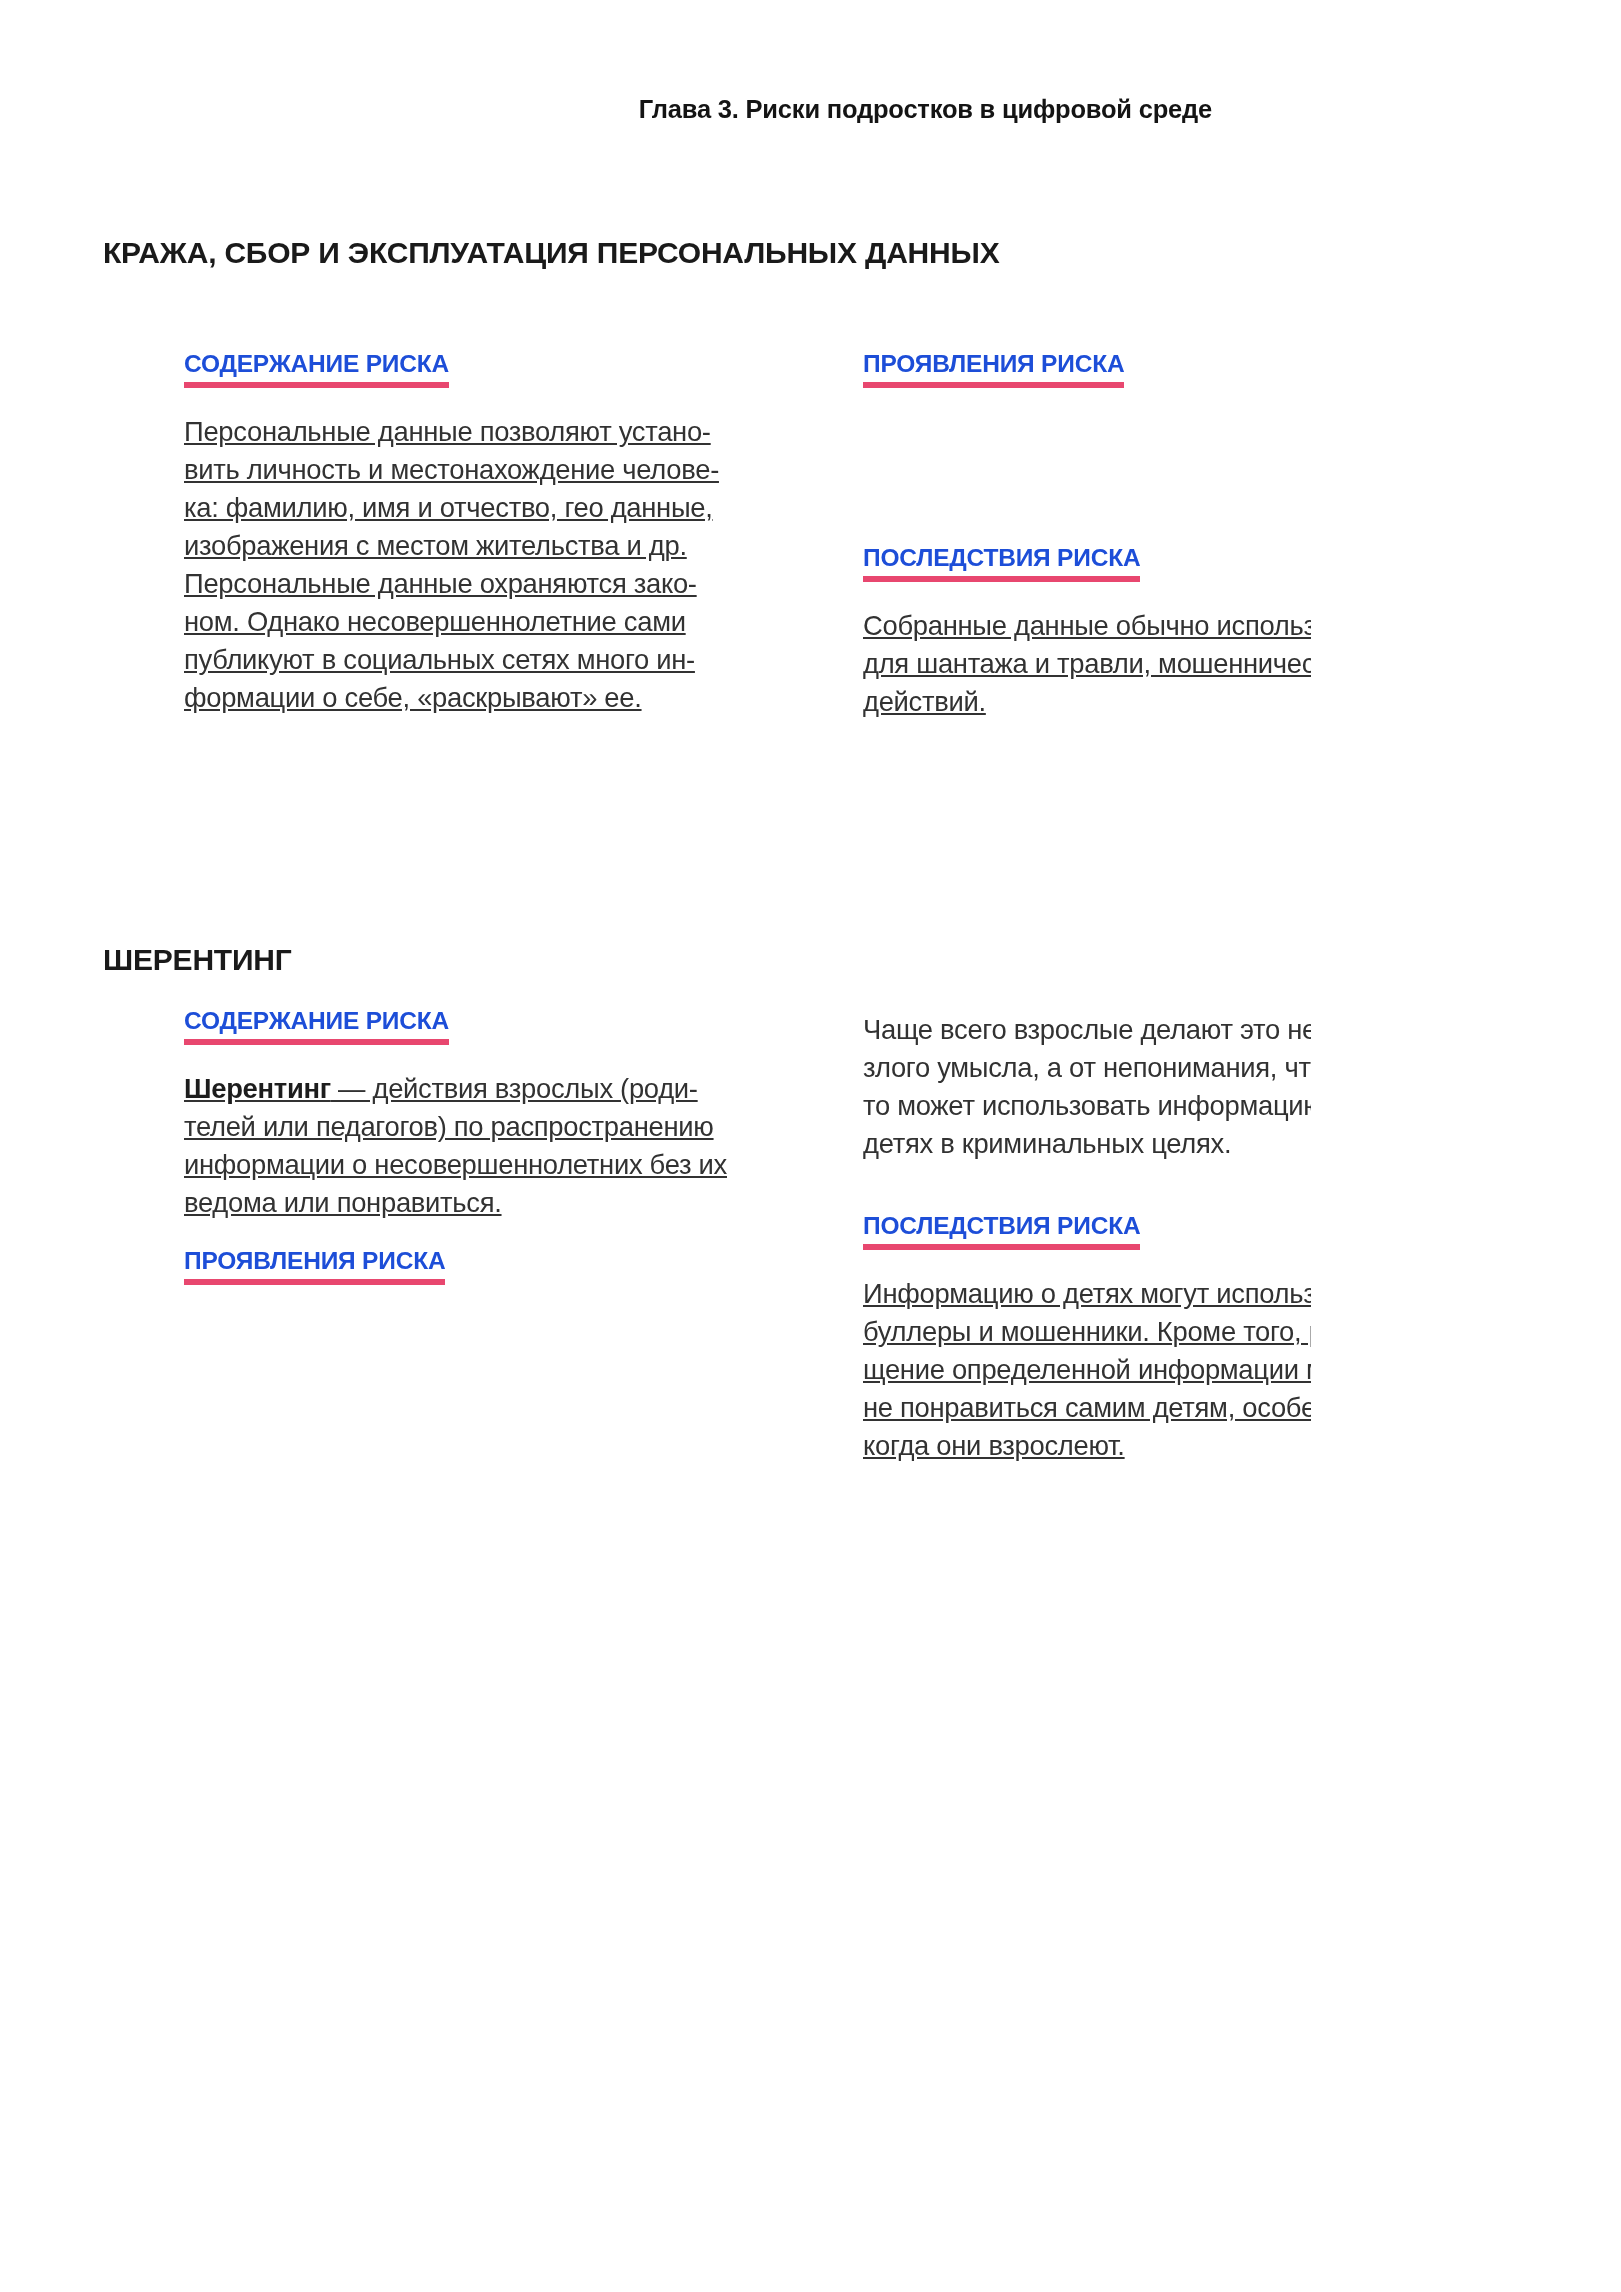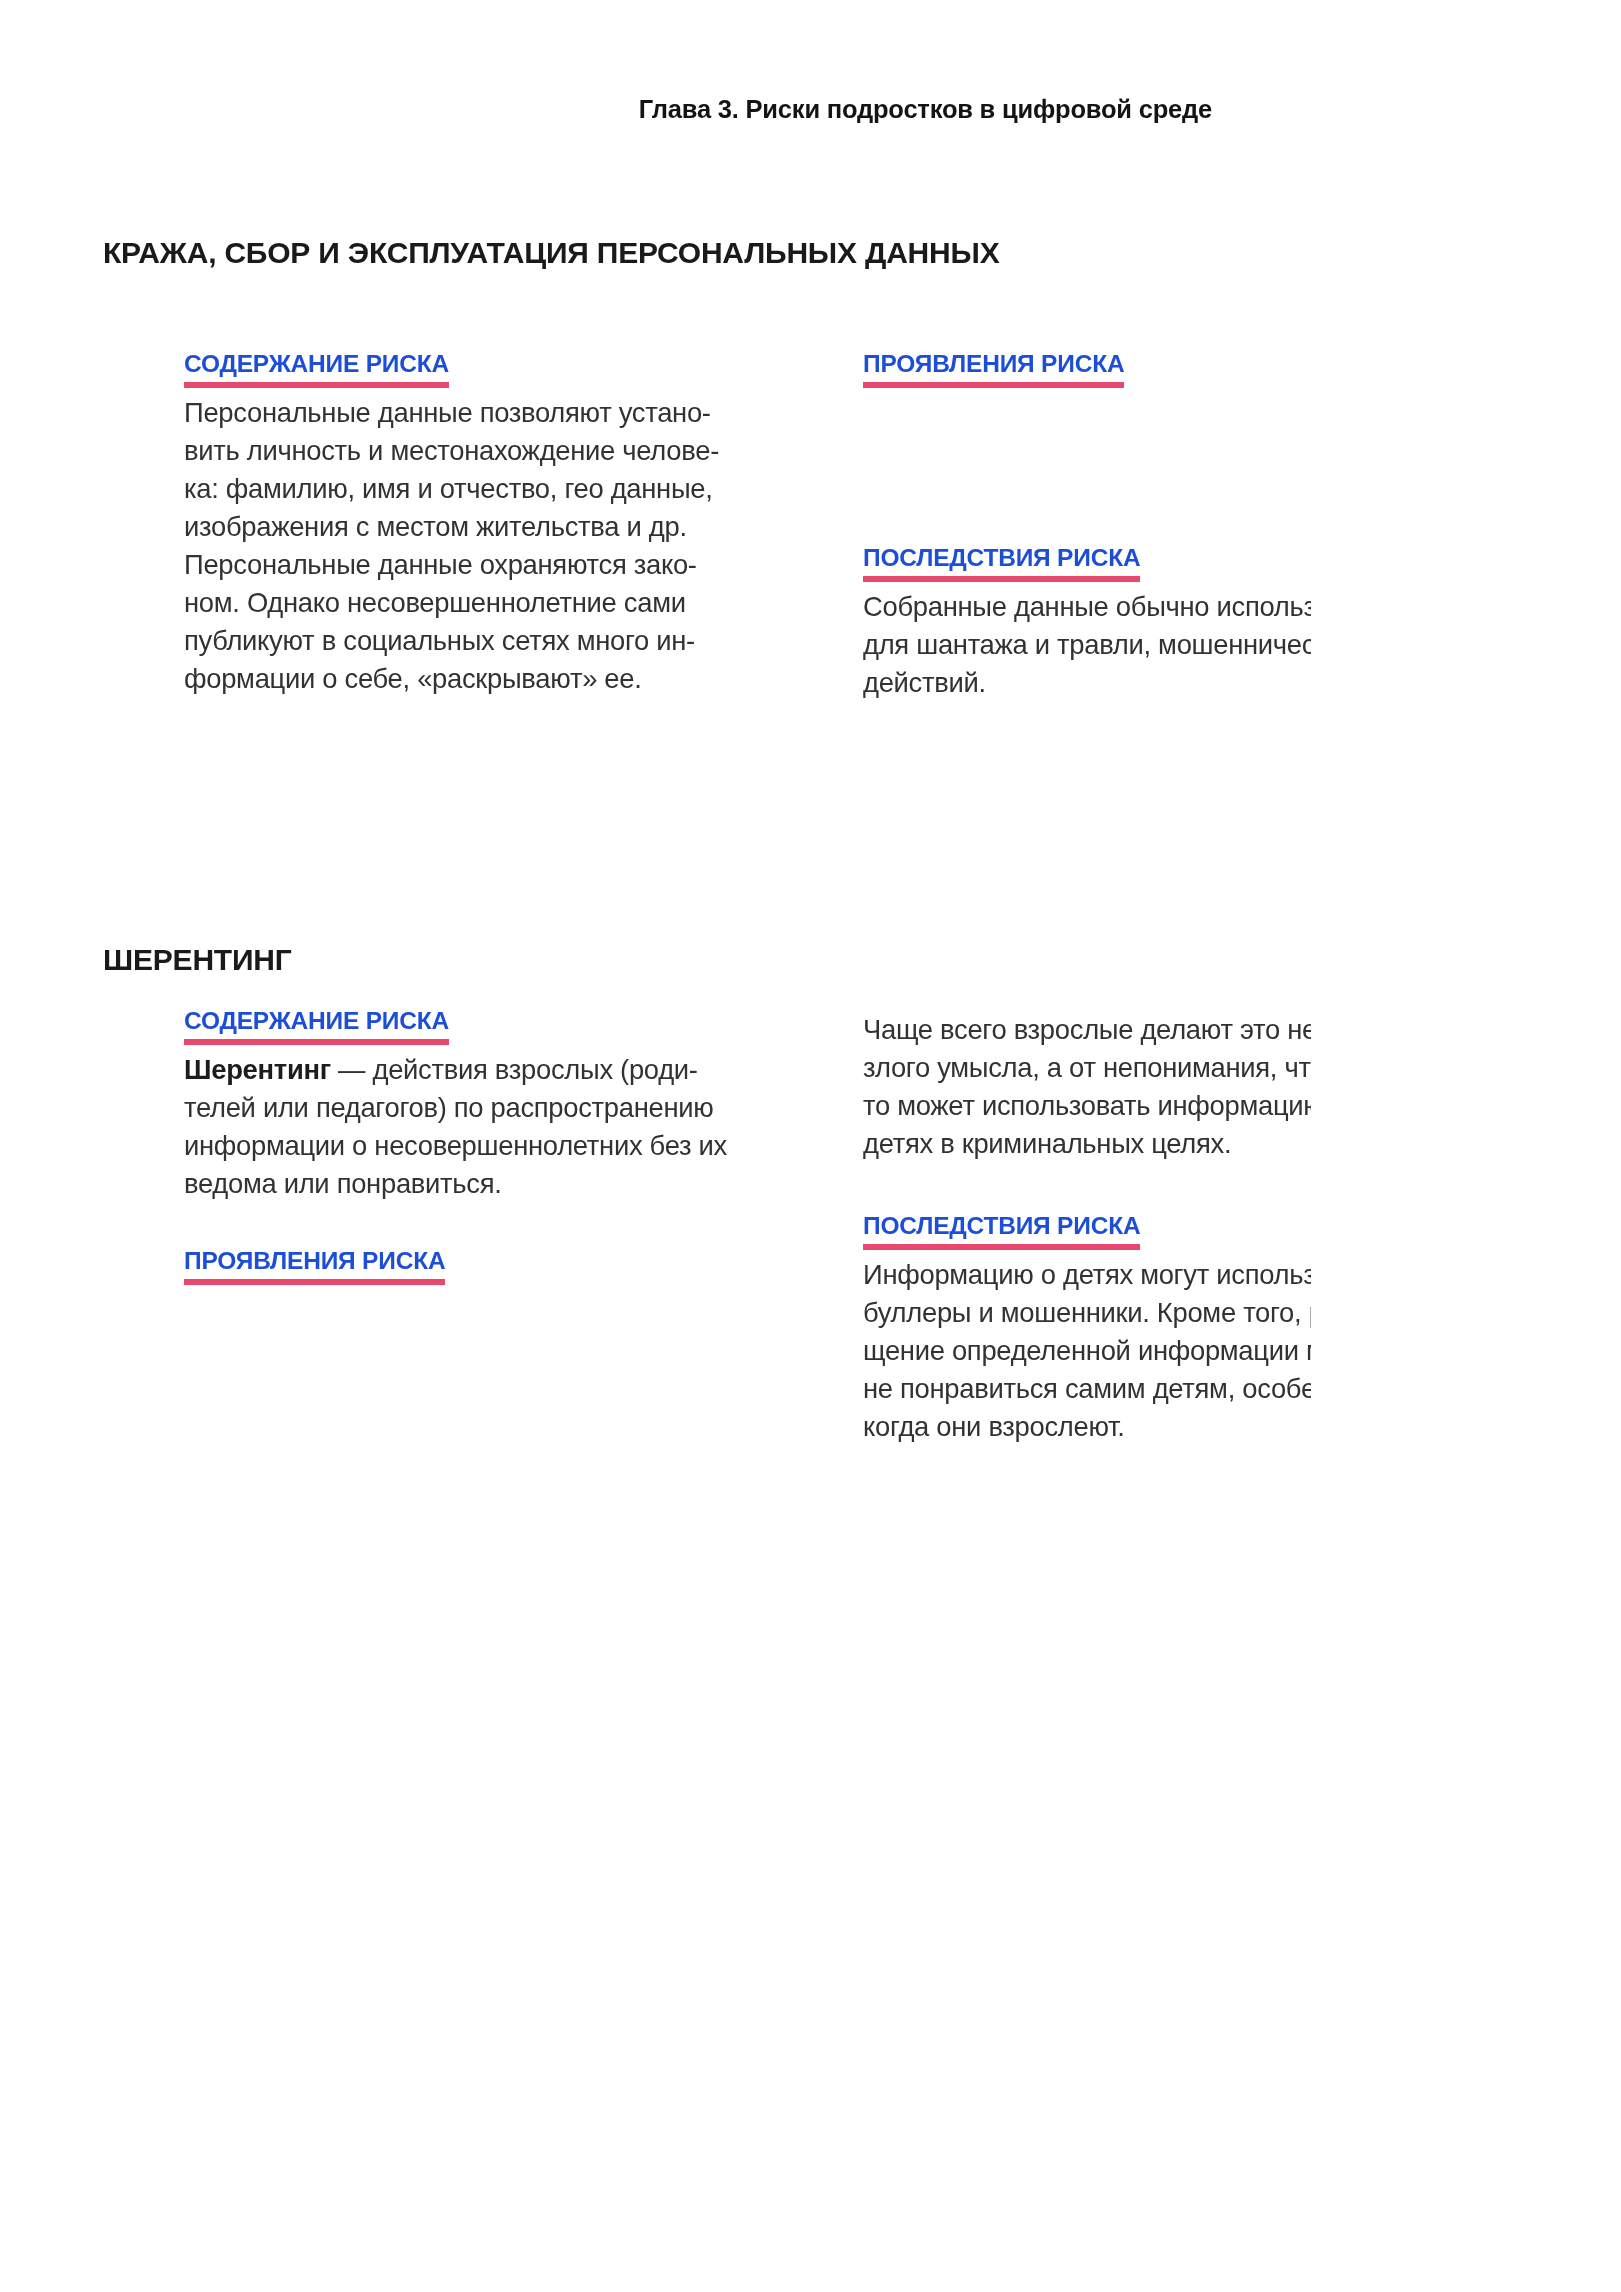--- a/index.html
+++ b/index.html
@@ -53,21 +53,21 @@
   }
   .risk-paragraph {
     margin: 0;
     font-size: 27.4px;
     line-height: 38px;
     font-weight: 400;
     color: #323232;
     letter-spacing: -0.3px;
     white-space: pre-line;
   }
-  .risk-heading + .risk-paragraph { margin-top: 6px; }
+  .risk-heading + .risk-paragraph { margin-top: 25px; text-decoration: underline; }
   .risk-paragraph .lead { font-weight: 700; color: #1d1d1d; }
 
   
   .s1-left    { left: 184px; top: 351px; }
   .s1-right-1 { left: 863px; top: 351px; }
   .s1-right-2 { left: 863px; top: 545px; }
   .s2-left-1  { left: 184px; top: 1008px; }
   .s2-left-2  { left: 184px; top: 1248px; }
   .s2-right-1 { left: 863px; top: 1011px; }
   .s2-right-2 { left: 863px; top: 1213px; }

